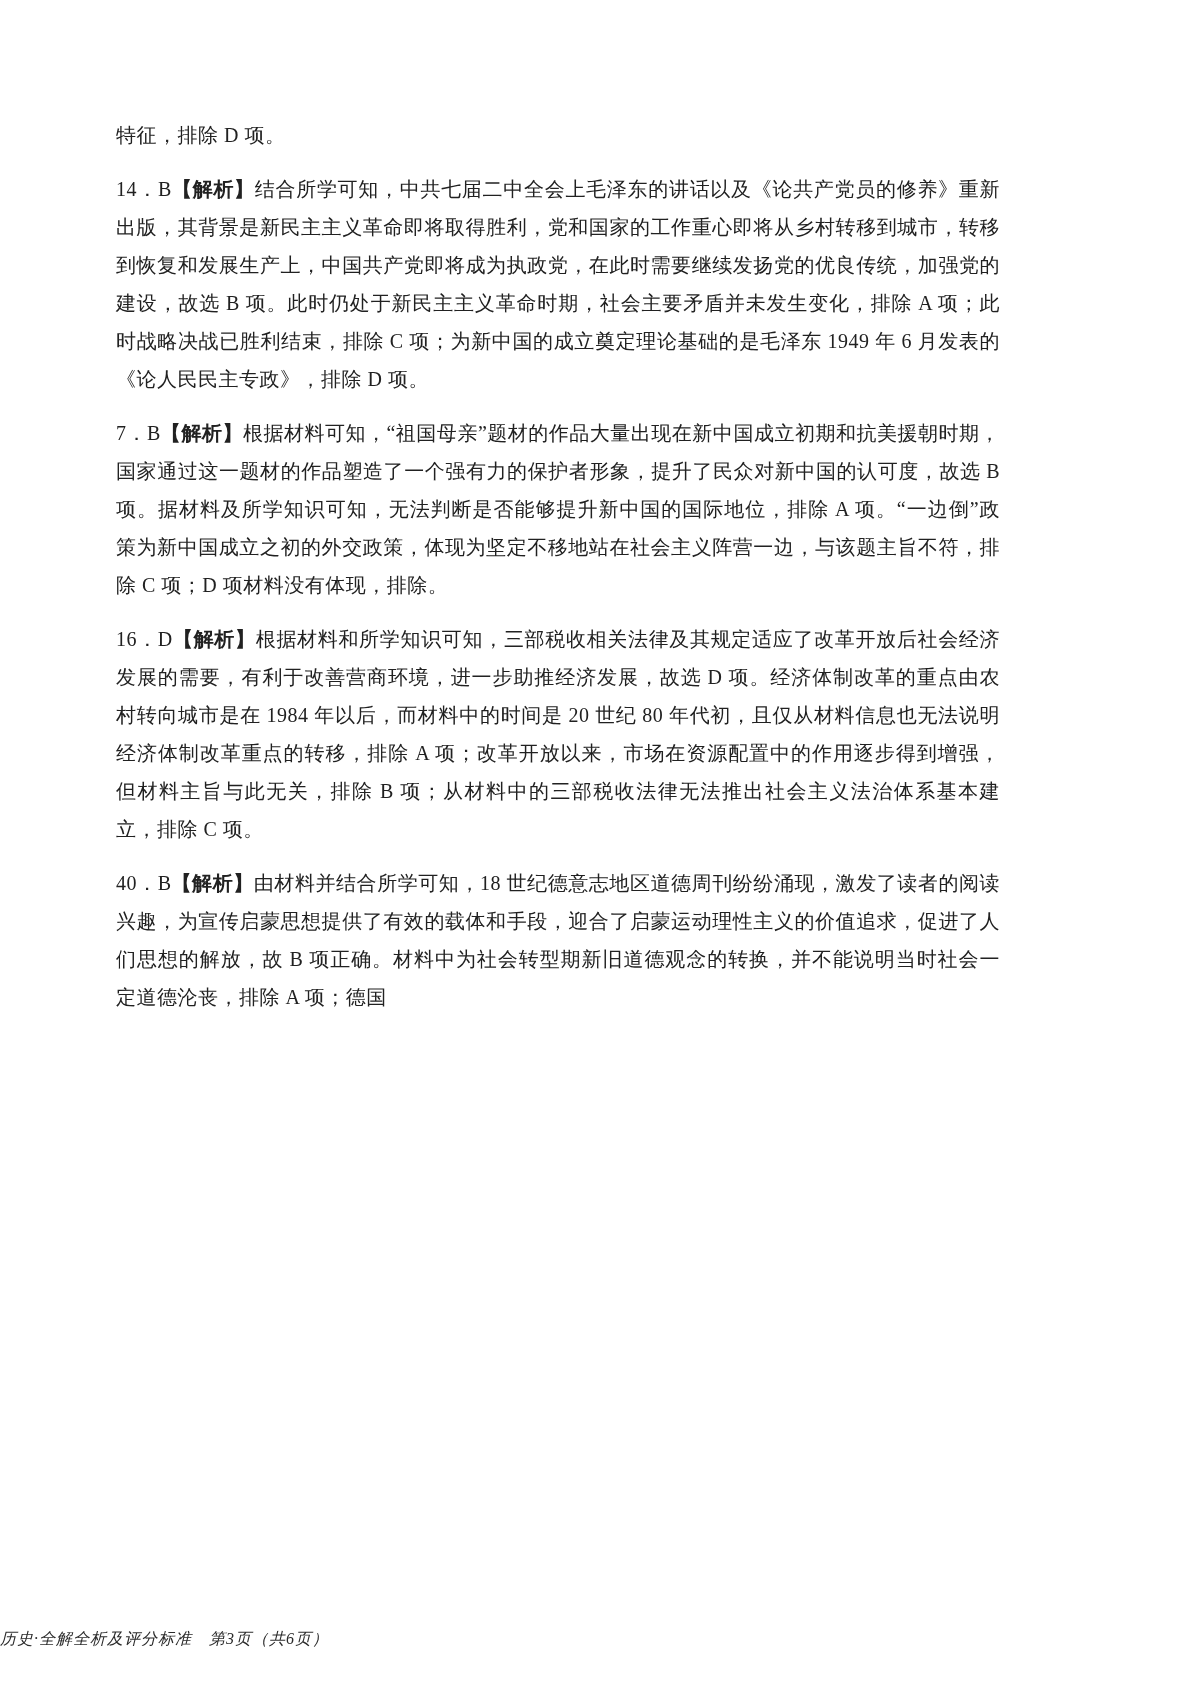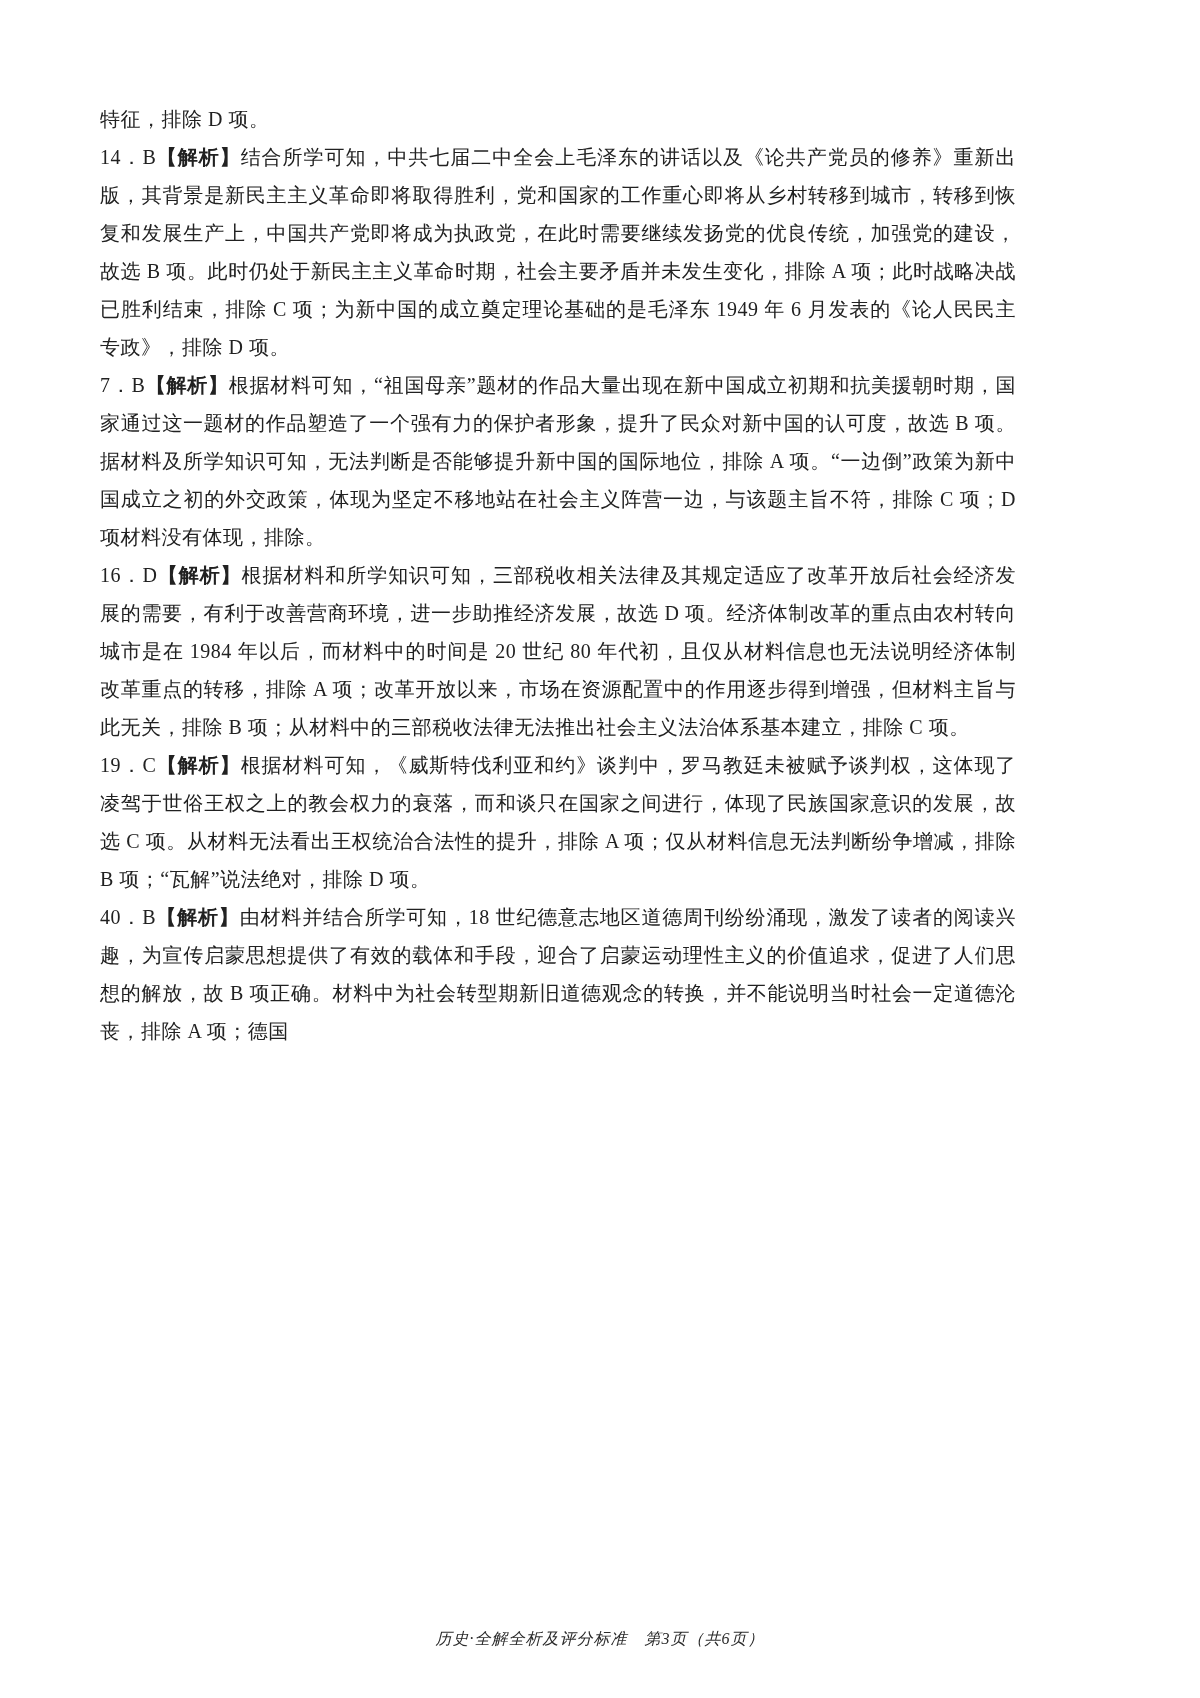--- a/index.html
+++ b/index.html
@@ -17,37 +17,37 @@
     overflow: hidden;
     box-sizing: border-box;
   }
   .content {
     position: absolute;
     top: 100px;
     left: 100px;
     width: 916px;
   }
   .para {
-    margin: 0;
+    margin: 16px;
     font-size: 20px;
     line-height: 38px;
     text-align: justify;
     text-justify: inter-ideograph;
     letter-spacing: 0.5px;
     word-break: break-all;
   }
   .para .lbl {
     font-weight: bold;
   }
   .footer {
     position: absolute;
     left: 0;
     bottom: 48px;
     width: 100%;
-    text-align: center;
+    text-align: left;
   }
   .footer-text {
     font-style: italic;
     font-size: 16px;
     color: #2b2b2b;
     letter-spacing: 1px;
   }
 </style>
 </head>
 <body>
@@ -58,21 +58,20 @@
     <p class="para">特征，排除 D 项。</p>
 
     <p class="para"><span>14．B</span><span class="lbl">【解析】</span><span>结合所学可知，中共七届二中全会上毛泽东的讲话以及《论共产党员的修养》重新出版，其背景是新民主主义革命即将取得胜利，党和国家的工作重心即将从乡村转移到城市，转移到恢复和发展生产上，中国共产党即将成为执政党，在此时需要继续发扬党的优良传统，加强党的建设，故选 B 项。此时仍处于新民主主义革命时期，社会主要矛盾并未发生变化，排除 A 项；此时战略决战已胜利结束，排除 C 项；为新中国的成立奠定理论基础的是毛泽东 1949 年 6 月发表的《论人民民主专政》，排除 D 项。</span></p>
 
     <p class="para"><span>7．B</span><span class="lbl">【解析】</span><span>根据材料可知，“祖国母亲”题材的作品大量出现在新中国成立初期和抗美援朝时期，国家通过这一题材的作品塑造了一个强有力的保护者形象，提升了民众对新中国的认可度，故选 B 项。据材料及所学知识可知，无法判断是否能够提升新中国的国际地位，排除 A 项。“一边倒”政策为新中国成立之初的外交政策，体现为坚定不移地站在社会主义阵营一边，与该题主旨不符，排除 C 项；D 项材料没有体现，排除。</span></p>
 
     <p class="para"><span>16．D</span><span class="lbl">【解析】</span><span>根据材料和所学知识可知，三部税收相关法律及其规定适应了改革开放后社会经济发展的需要，有利于改善营商环境，进一步助推经济发展，故选 D 项。经济体制改革的重点由农村转向城市是在 1984 年以后，而材料中的时间是 20 世纪 80 年代初，且仅从材料信息也无法说明经济体制改革重点的转移，排除 A 项；改革开放以来，市场在资源配置中的作用逐步得到增强，但材料主旨与此无关，排除 B 项；从材料中的三部税收法律无法推出社会主义法治体系基本建立，排除 C 项。</span></p>
 
 
 
-    <p class="para"><span>19．C</span><span class="lbl">【解析】</span><span>根据材料可知，《威斯特伐利亚和约》谈判中，罗马教廷未被赋予谈判权，这体现了凌驾于世俗王权之上的教会权力的衰落，而和谈只在国家之间进行，体现了民族国家意识的发展，故选 C 项。从材料无法看出王权统治合法性的提升，排除 A 项；仅从材料信息无法判断纷争增减，排除 B 项；“瓦解”说法绝对，排除 D 项。</span></p>
 
     <p class="para"><span>40．B</span><span class="lbl">【解析】</span><span>由材料并结合所学可知，18 世纪德意志地区道德周刊纷纷涌现，激发了读者的阅读兴趣，为宣传启蒙思想提供了有效的载体和手段，迎合了启蒙运动理性主义的价值追求，促进了人们思想的解放，故 B 项正确。材料中为社会转型期新旧道德观念的转换，并不能说明当时社会一定道德沦丧，排除 A 项；德国</span></p>
 
   </div>
 
   <div class="footer">
     <span class="footer-text">历史·全解全析及评分标准　第3页（共6页）</span>
   </div>
 </div>
 

